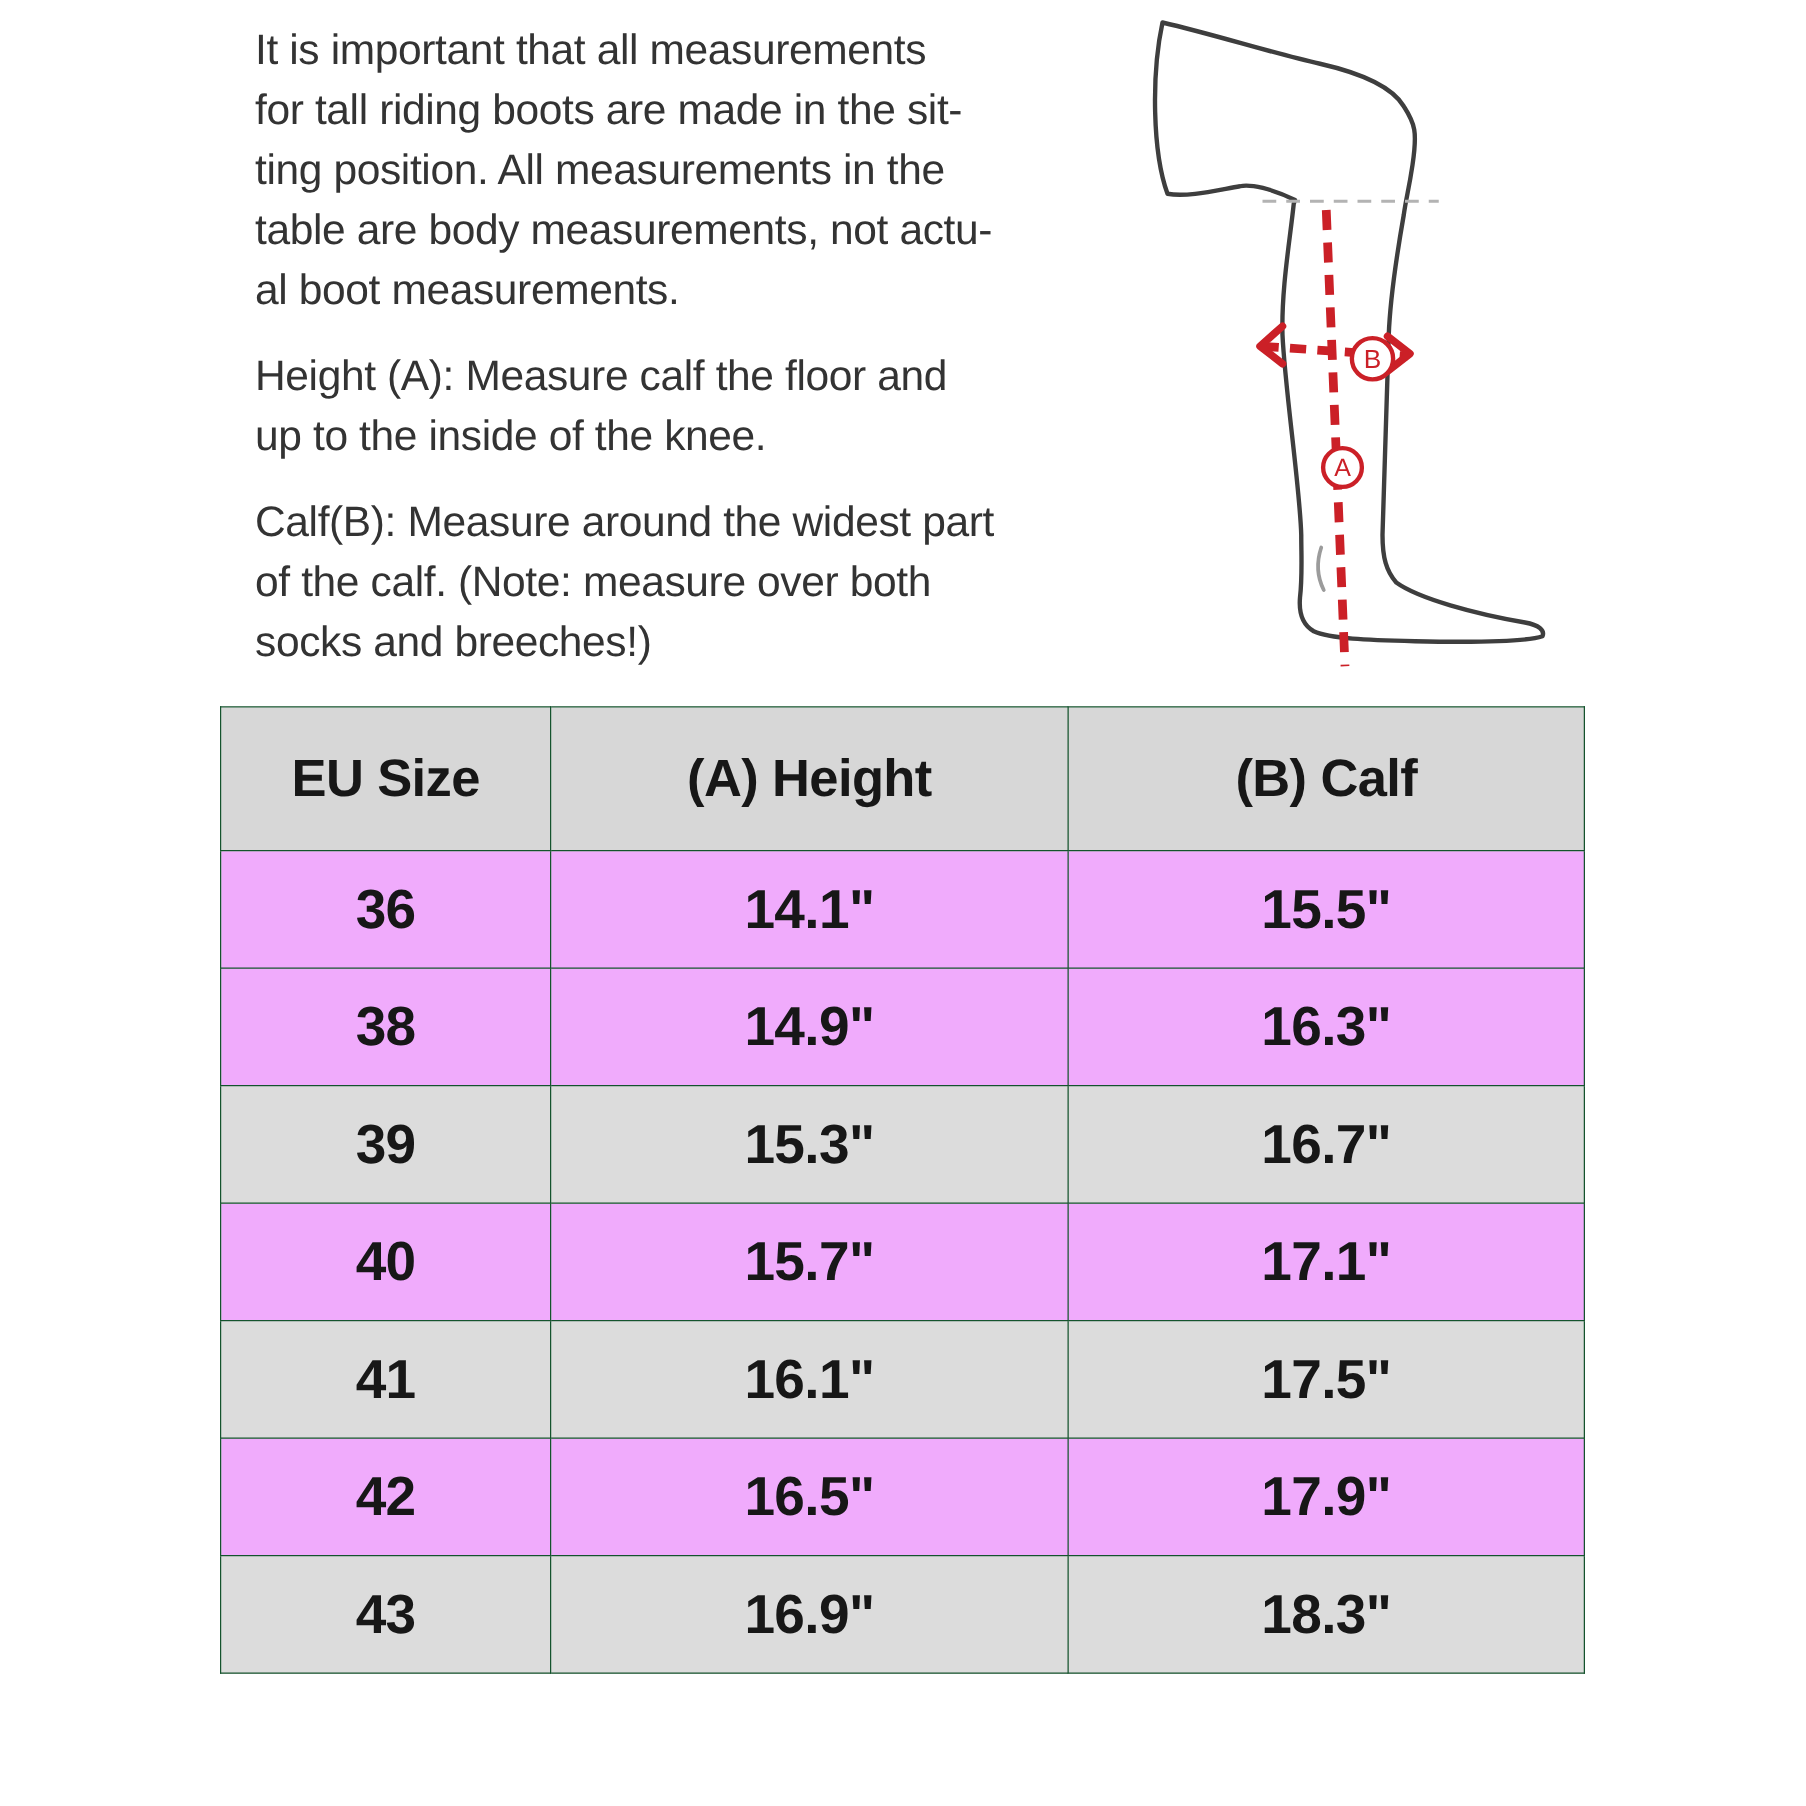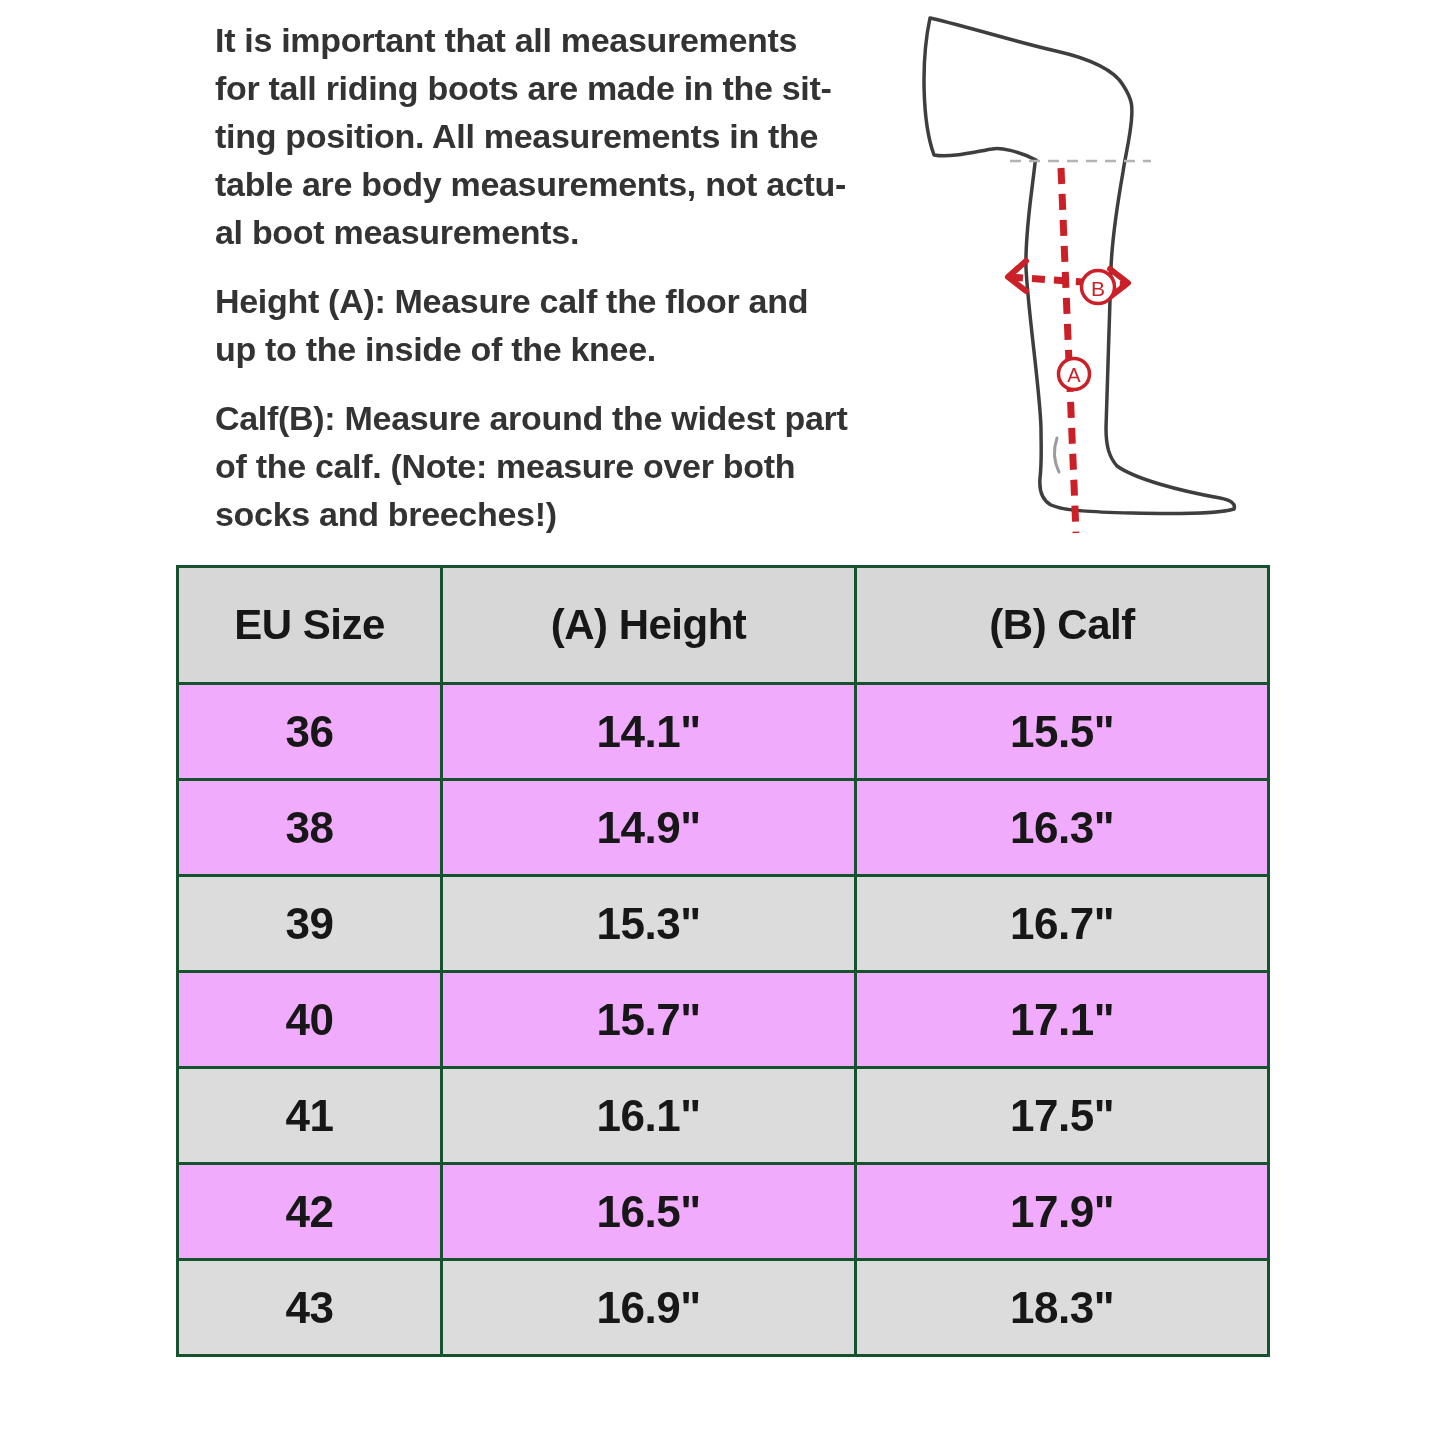--- a/index.html
+++ b/index.html
@@ -15,44 +15,43 @@
   .text-col {
     position: absolute;
     left: 204px; top: 16px;
     width: 730px;
     color: #333333;
     font-size: 34px;
     line-height: 48px;
     letter-spacing: -0.3px;
   }
   .text-col p {
-    margin: 0 0 21px 11px;
+    margin: 0 0 21px 0;
     white-space: pre-line;
-    font-weight: bold;
   }
 
   
   .diagram {
     position: absolute;
     left: 898px; top: 0;
     width: 547px; height: 560px;
   }
   .diagram svg { display: block; width: 100%; height: 100%; }
 
   
   table.size-chart {
     position: absolute;
     left: 176px; top: 565px;
     width: 1091px;
     border-collapse: collapse;
     table-layout: fixed;
   }
   table.size-chart th,
   table.size-chart td {
-    border: 3px solid #14532d;
+    border: 1px solid #14532d;
     text-align: center;
     vertical-align: middle;
     color: #171717;
     padding: 0;
   }
   table.size-chart thead th {
     height: 114px;
     background: #d7d7d7;
     font-size: 42px;
     font-weight: bold;

